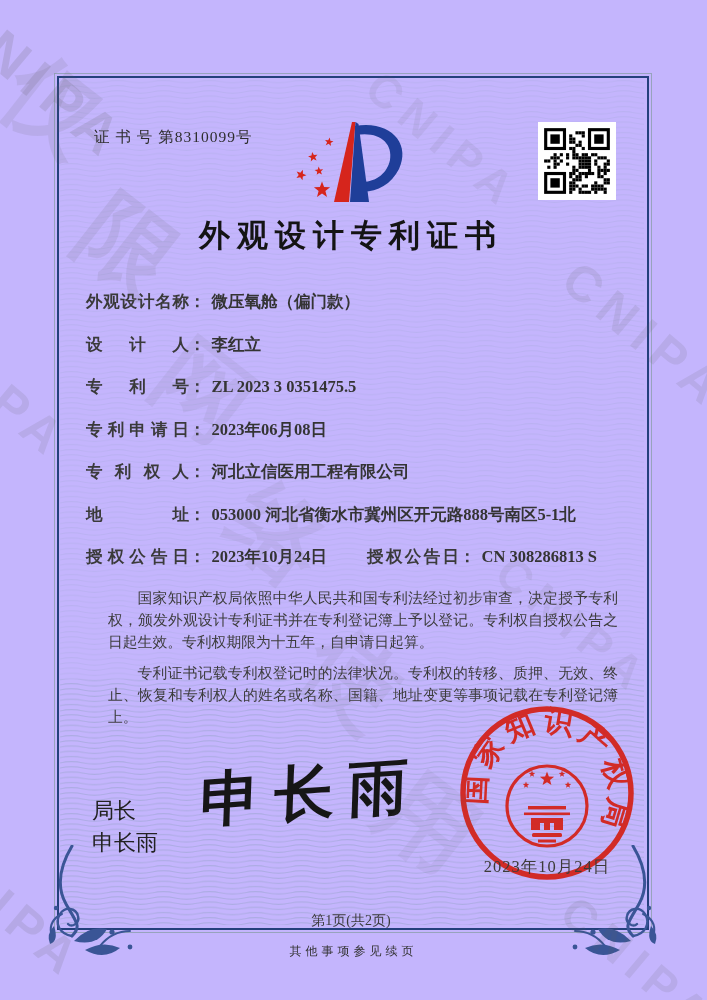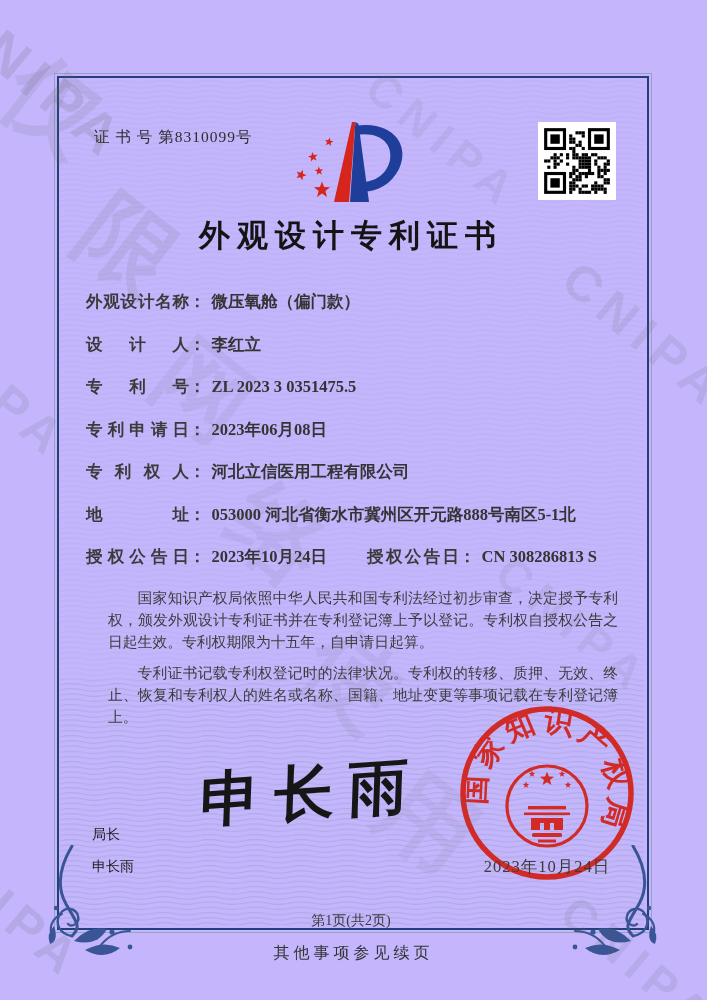--- a/index.html
+++ b/index.html
@@ -33,33 +33,33 @@
   .rows{position:absolute; left:86px; top:291px; width:540px;}
   .row{height:42.5px; font-size:16.5px; color:#3a3a3a; white-space:nowrap;font-weight:bold;}
   .row .lbl{display:inline-block; width:103px; text-align:justify; text-align-last:justify; color:#3a3a3a; vertical-align:bottom;}
   .row .col{display:inline-block; margin-right:6px;}
   .row .val{color:#343434;}
   .pair2{margin-left:40px;}
   
   .paras{position:absolute; left:92px; top:587px; width:526px; font-size:14.8px; line-height:22px; color:#3c3c3c; text-align:justify;}
   .paras p{margin:0 0 9px 16px; text-indent:2em;}
   
-  .signoff{position:absolute; left:92px; top:818px; font-family:"Liberation Sans","DejaVu Sans",sans-serif; font-size:14px; color:#222; line-height:32px;}
+  .signoff{position:absolute; left:92px; top:795px; font-family:"Liberation Sans","DejaVu Sans",sans-serif; font-size:22px; color:#222; line-height:32px;}
   .signature{
     position:absolute; left:200px; top:752px; width:260px;
     font-size:60px; font-weight:700; color:#161616; letter-spacing:14px;
     transform:rotate(-4deg) skewX(-6deg); white-space:nowrap;
   }
   
   .seal{position:absolute; left:452px; top:698px; width:190px; height:190px; z-index:4; opacity:.95;}
   .seal-ring-text{font-size:29px; font-weight:700; fill:#d3241c; font-family:"Liberation Serif","DejaVu Serif",serif;}
   .seal-date{position:absolute; left:448px; top:856px; width:198px; text-align:center; font-size:16.5px; color:#3d3b38; z-index:5; letter-spacing:1px;}
   
   .page-indicator{position:absolute; left:57px; top:912px; width:588px; text-align:center; font-size:14px; color:#3a3a3a;}
-  .continuation{position:absolute; left:0; top:943px; width:707px; text-align:center; font-size:16px; letter-spacing:4px; color:#333;}
+  .continuation{position:absolute; left:0; top:943px; width:707px; text-align:center; font-size:12px; letter-spacing:4px; color:#333;}
   .ornament{position:absolute; z-index:3;}
 </style>
 </head>
 <body>
 
 <div class="page">
 
   <svg class="waves">
     <defs>
       <pattern id="wv" width="46" height="5.2" patternUnits="userSpaceOnUse">

